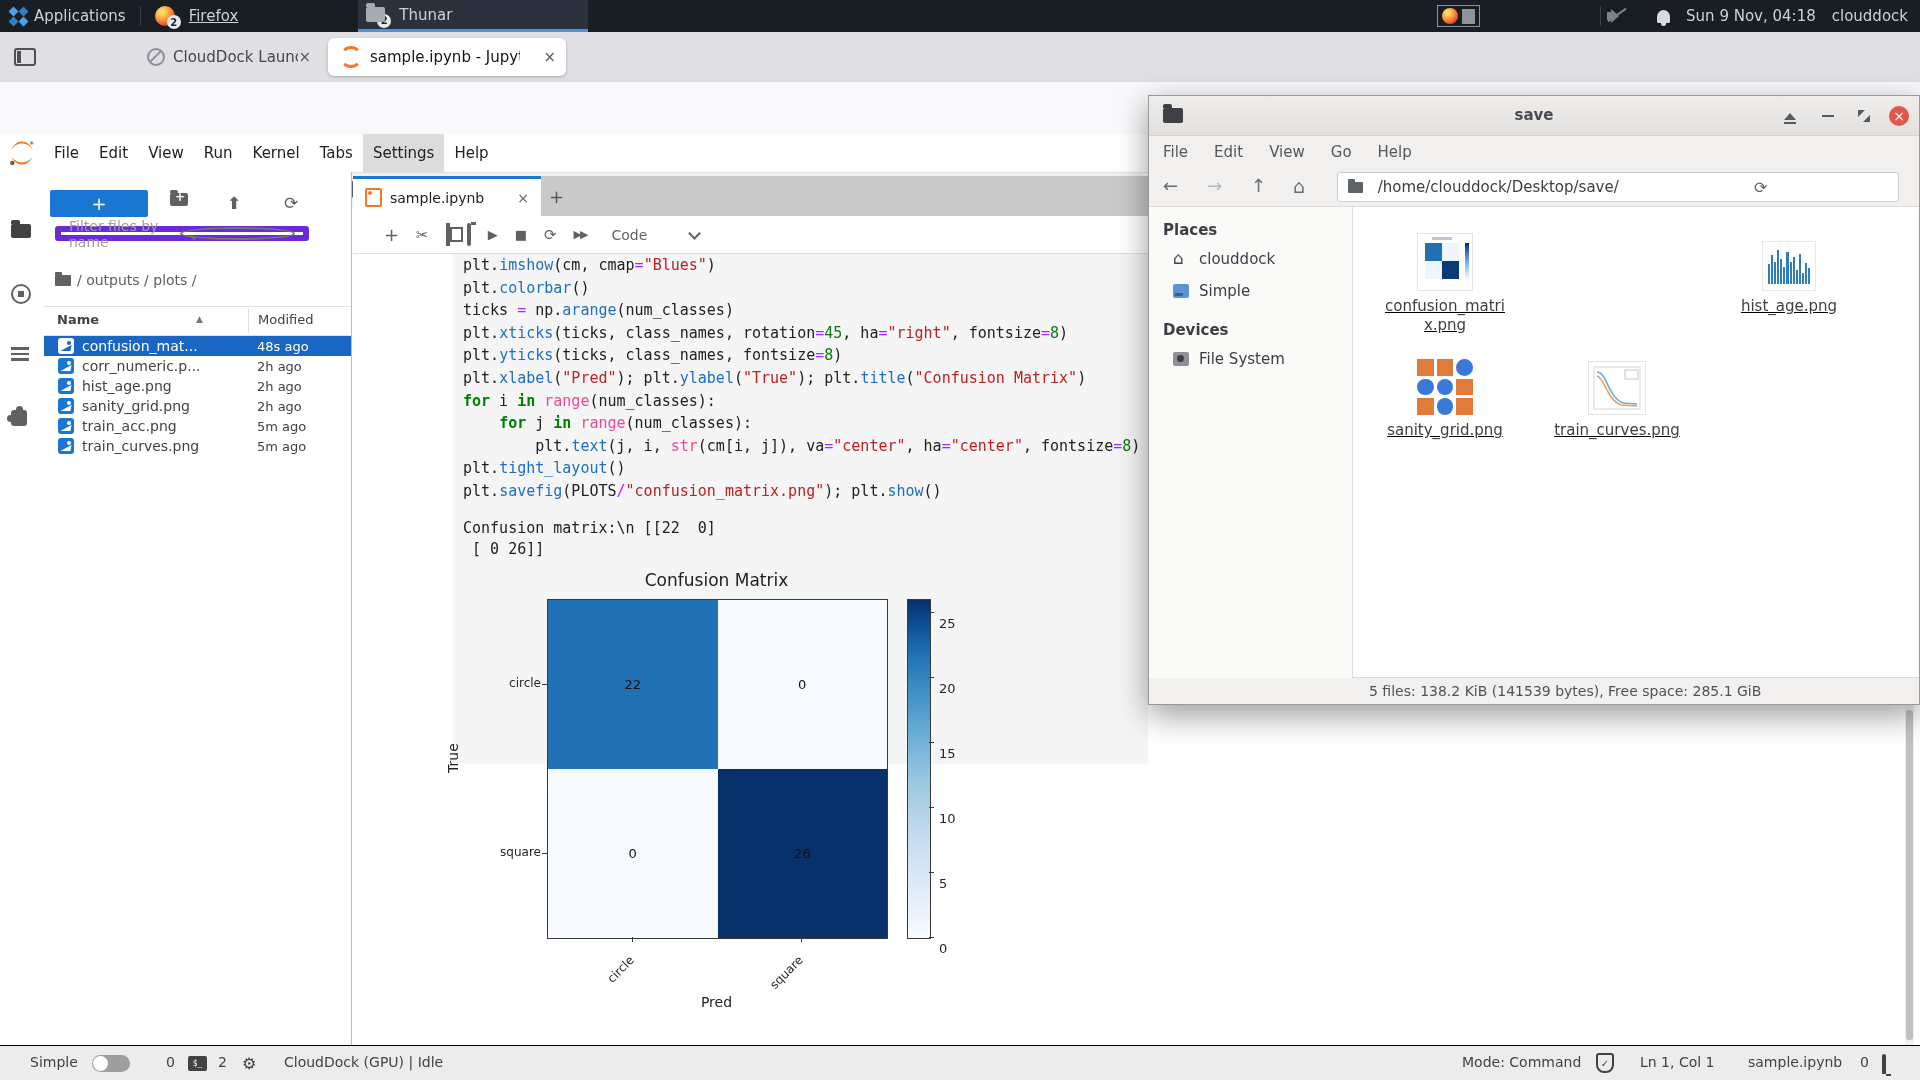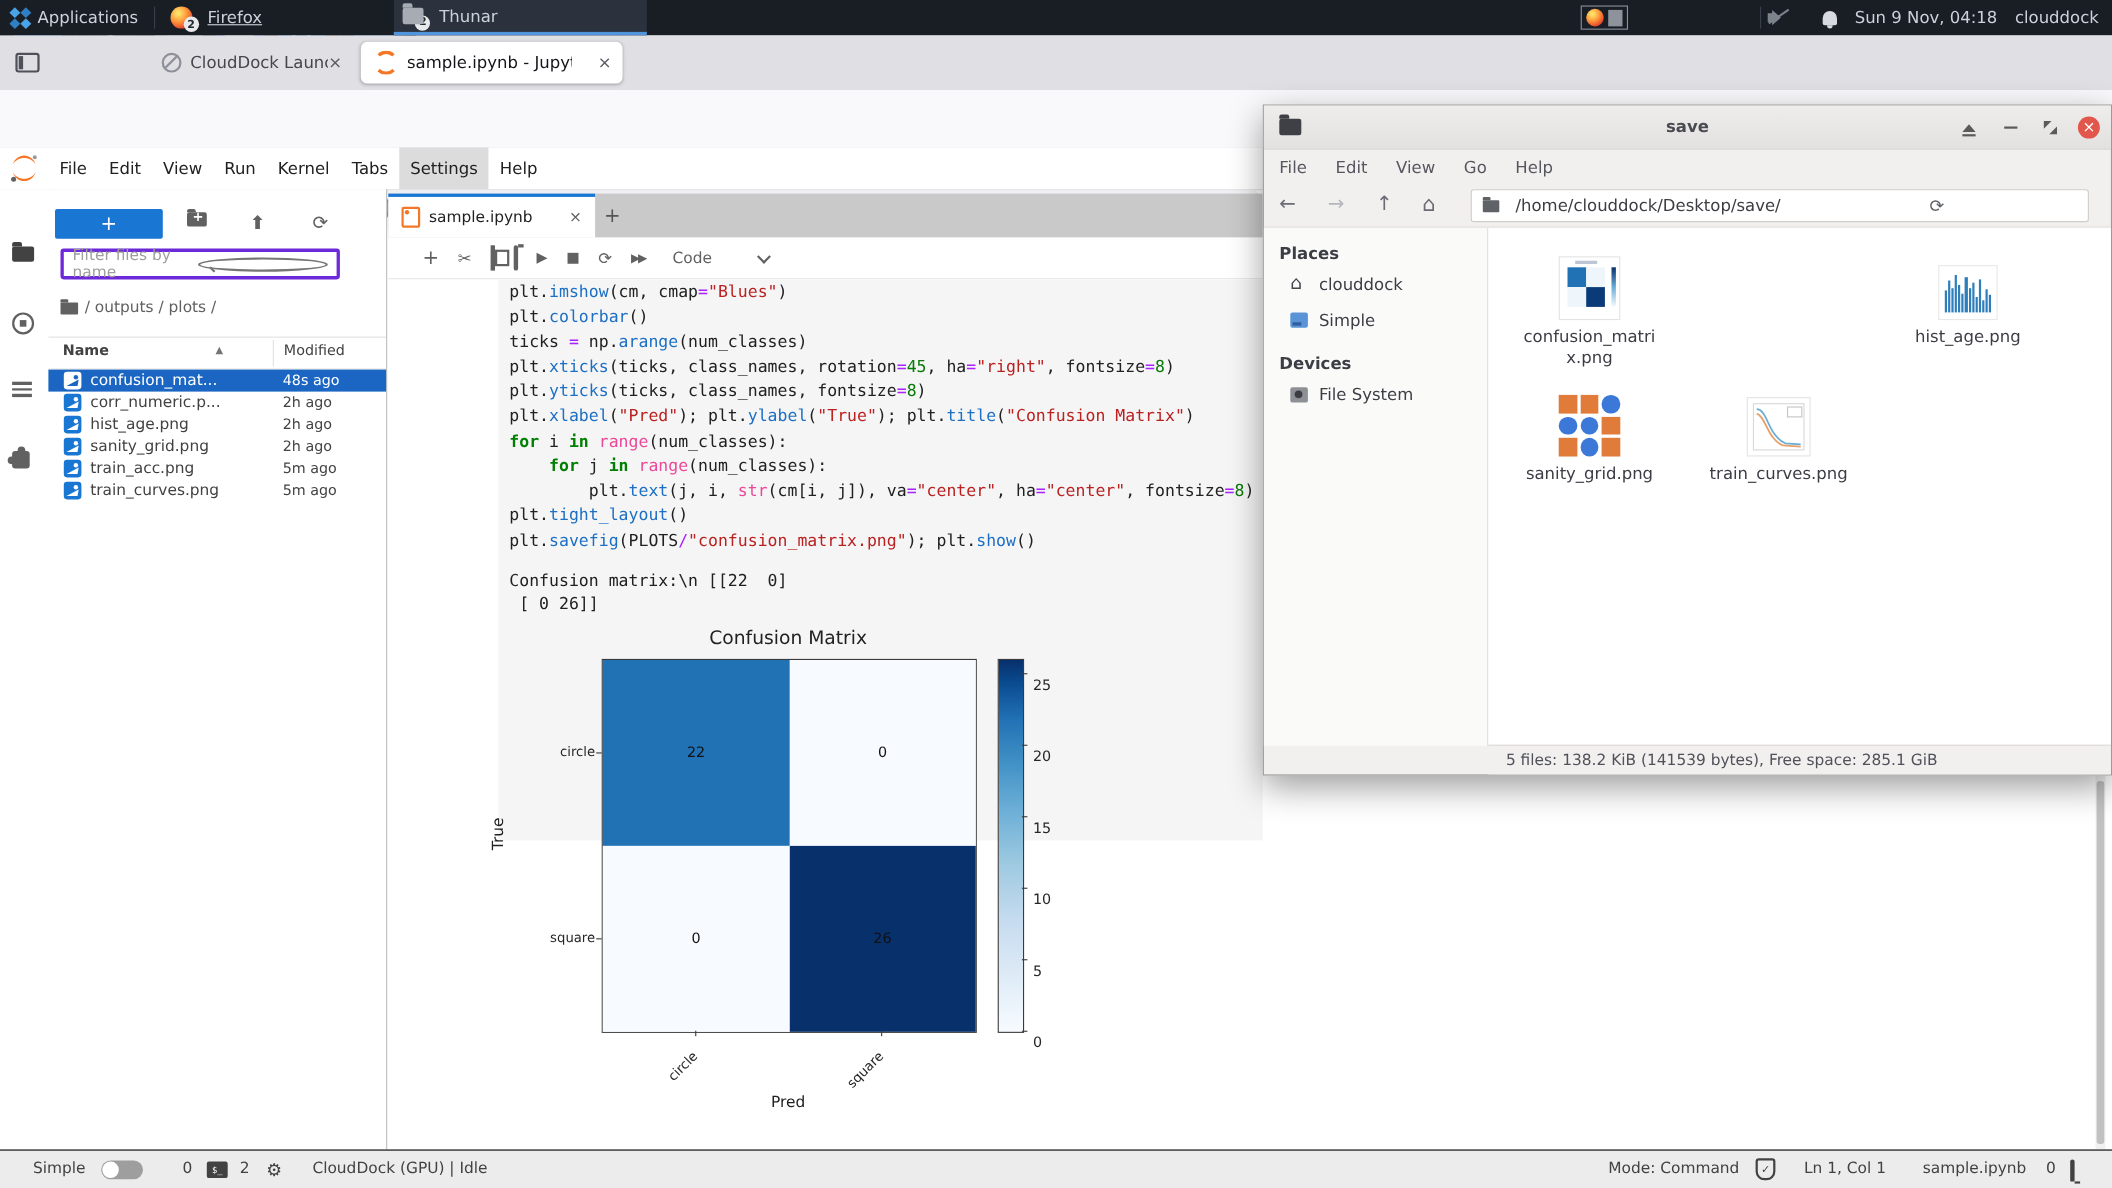--- a/index.html
+++ b/index.html
@@ -67,21 +67,21 @@
   .toclines i{display:block;width:18px;height:2.5px;background:#616161;margin:3px 0;}
   .puzz{width:16px;height:16px;background:#616161;border-radius:3px;position:relative;}
   .puzz:before{content:"";position:absolute;top:-4px;left:5px;width:7px;height:7px;border-radius:50%;background:#616161;}
   .puzz:after{content:"";position:absolute;left:-4px;top:5px;width:7px;height:7px;border-radius:50%;background:#616161;}
   #jl-files{left:44px;top:172px;width:308px;height:873px;background:#fff;border-right:1px solid #bdbdbd;box-sizing:border-box;z-index:1;}
   #fb-plus{position:absolute;left:6px;top:18px;width:98px;height:27px;background:#1976d2;border-radius:2px;color:#fff;font-size:18px;display:flex;align-items:center;justify-content:center;}
   .fbic{position:absolute;top:21px;color:#616161;font-size:17px;}
   .newfold{width:18px;height:13px;background:#616161;border-radius:2px;position:relative;}
   .newfold:before{content:"";position:absolute;top:-3px;left:0;width:8px;height:3px;background:#616161;border-radius:2px 2px 0 0;}
   .newfold:after{content:"+";position:absolute;left:5px;top:-3px;color:#fff;font-size:12px;font-weight:bold;}
-  #fb-filter{position:absolute;left:11px;top:54px;width:254px;height:28px;border:3px solid #6d28d9;border-radius:3px;background:#fff;display:flex;align-items:center;padding:0 8px;box-sizing:border-box;}
+  #fb-filter{position:absolute;left:11px;top:54px;width:254px;height:15px;border:6px solid #6d28d9;border-radius:3px;background:#fff;display:flex;align-items:center;padding:0 8px;box-sizing:border-box;}
   #fb-filter span{color:#9e9e9e;font-size:14px;flex:1;}
   .mag{width:9px;height:9px;border:2px solid #757575;border-radius:50%;position:relative;flex:none;}
   .mag:after{content:"";position:absolute;left:8px;top:8px;width:6px;height:2px;background:#757575;transform:rotate(45deg);}
   #fb-crumb{position:absolute;left:11px;top:100px;display:flex;align-items:center;font-size:14px;color:#616161;gap:6px;}
   .crumbfold{width:16px;height:11px;background:#616161;border-radius:1px;position:relative;}
   .crumbfold:before{content:"";position:absolute;top:-3px;left:0;width:7px;height:3px;background:#616161;border-radius:1px 1px 0 0;}
   #fb-header{position:absolute;left:0;top:134px;width:100%;height:28px;border-top:1px solid #e0e0e0;border-bottom:1px solid #e0e0e0;font-size:13px;font-weight:bold;color:#424242;}
   #fb-rows{position:absolute;left:0;top:164px;width:100%;}
   .fb-row{height:20px;display:flex;align-items:center;font-size:14px;color:#424242;justify-content:center;}
   .fb-row.sel{background:#1a66c2;color:#fff;}
@@ -182,21 +182,21 @@
   #th-path span{flex:1;font-size:15px;color:#3c3c43;text-align:center;}
   #th-side{position:absolute;left:0;top:111px;width:204px;height:471px;background:#fafaf9;border-right:1px solid #e0dedd;box-sizing:border-box;}
   .side-head{font-weight:bold;font-size:15px;color:#3c3d45;padding:14px 0 4px 14px;}
   .side-row{display:flex;align-items:center;gap:10px;padding:7px 0 7px 24px;font-size:15px;color:#3c3d45;}
   .home-ic{width:16px;height:16px;color:#44454d;font-size:17px;line-height:14px;}
   .desk-ic{width:16px;height:14px;background:#5a93d6;border-radius:2px;position:relative;}
   .desk-ic:after{content:"";position:absolute;bottom:2px;left:2px;width:8px;height:3px;background:#2f5f9e;}
   .drive-ic{width:16px;height:14px;background:#8d9095;border-radius:2px;position:relative;}
   .drive-ic:after{content:"";position:absolute;left:4px;top:3px;width:7px;height:7px;border-radius:50%;background:#3c3d42;}
   #th-pane{position:absolute;left:204px;top:111px;width:566px;height:471px;background:#fff;}
-  .th-item{position:absolute;width:150px;text-align:center;}
+  .th-item{position:absolute;width:150px;text-align:center;text-decoration:underline;}
   .th-item .lbl{font-size:15px;color:#3c3d45;line-height:19px;margin-top:6px;word-break:break-all;width:132px;margin-left:9px;}
   .thumbwrap{height:66px;display:flex;align-items:flex-end;justify-content:center;}
   #th-status{position:absolute;left:204px;bottom:0;width:566px;height:27px;background:#f2f0ef;border-top:1px solid #dcdad8;box-sizing:border-box;display:flex;align-items:center;padding-left:16px;font-size:14px;color:#50515a;}
 
   
   .t-conf{width:54px;height:56px;background:#fff;border:1px solid #e3e3e3;position:relative;}
   .t-conf .g{position:absolute;left:7px;top:9px;width:34px;height:36px;display:grid;grid-template:1fr 1fr/1fr 1fr;}
   .t-conf .cb{position:absolute;right:3px;top:9px;width:4px;height:36px;background:linear-gradient(#08306b,#6baed6,#f7fbff);}
   .t-conf .ti{position:absolute;left:14px;top:3px;width:20px;height:3px;background:#bcc6d4;}
   .t-viridis{width:50px;height:46px;position:relative;}

